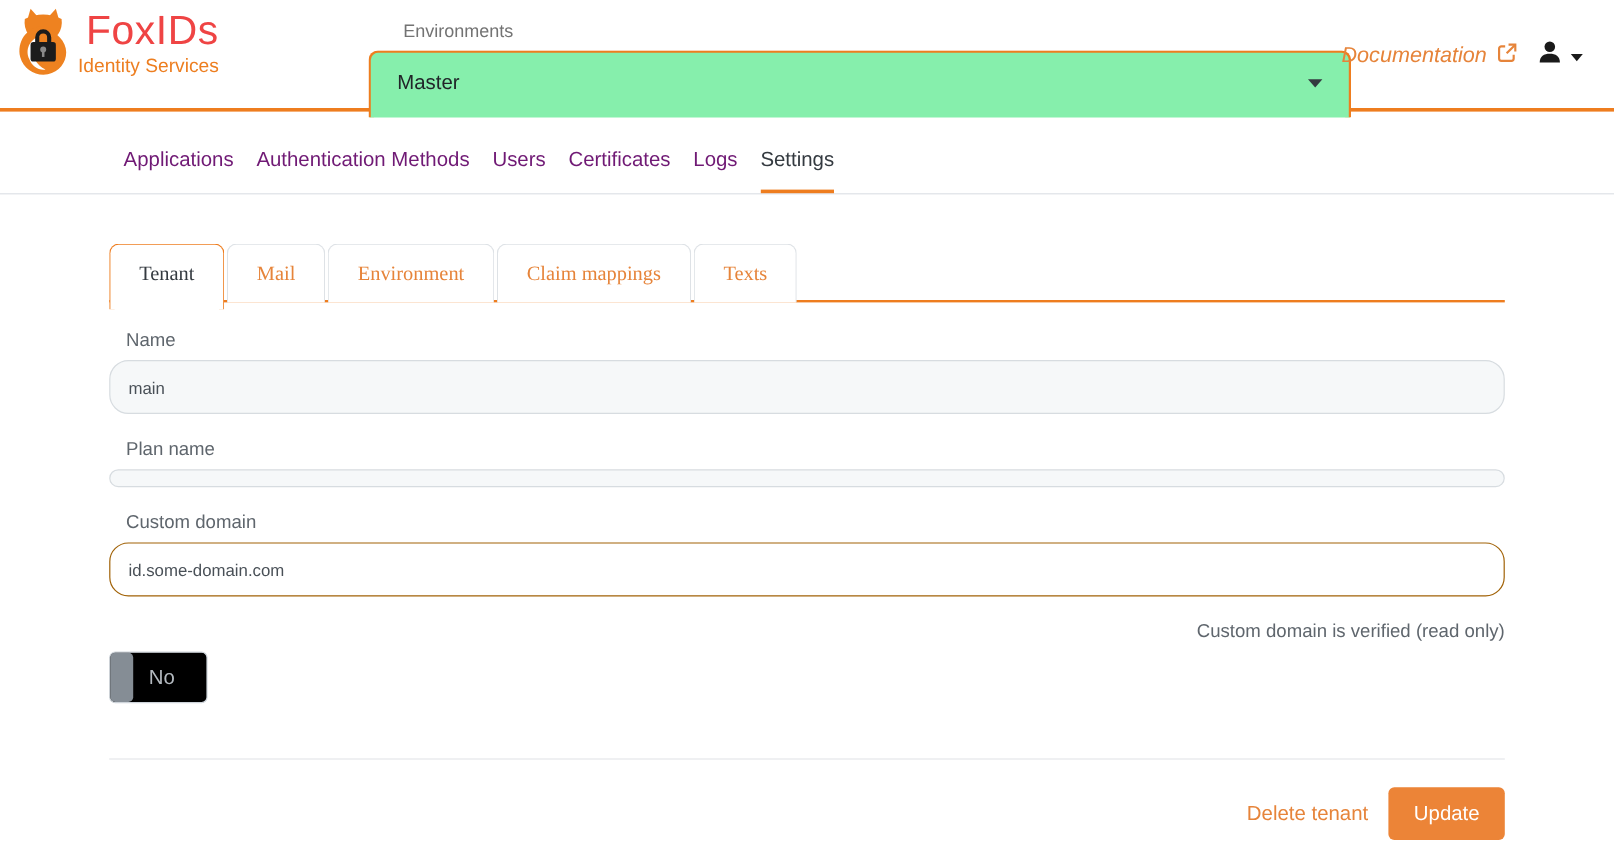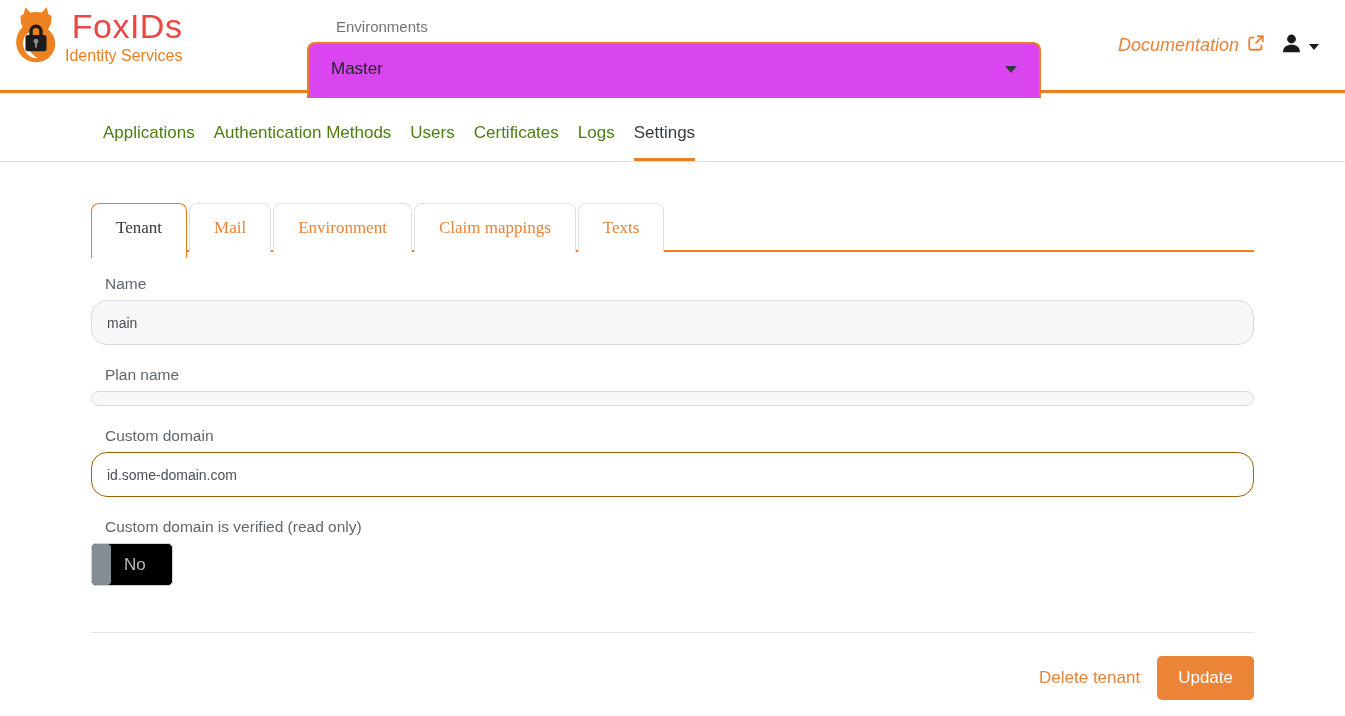--- a/index.html
+++ b/index.html
@@ -21,22 +21,22 @@
   .logo { position: absolute; left: 13px; top: 6px; display: flex; z-index: 2; }
   .logo-text { margin-left: 3px; }
   .logo-name { font-size: 34px; line-height: 40px; color: #ef4444; letter-spacing: 0.5px; text-align: right; }
   .logo-tagline { font-size: 16px; color: #ed7e20; margin: 1px 0 0 3px; }
 
   .env-label {
     position: absolute; left: 336px; top: 18px;
     font-size: 15px; color: #737373; z-index: 2;
   }
   .env-select {
-    position: absolute; left: 307px; top: 42px; width: 734px; height: 56px;
-    background: #d946ef; border: 2px solid #ee7d1f; border-bottom: none;
+    position: absolute; left: 307px; top: 42px; width: 819px; height: 56px;
+    background: #86efac; border: 2px solid #ee7d1f; border-bottom: none;
     border-radius: 8px 8px 0 0; z-index: 2;
     display: flex; align-items: center; padding: 0 22px 4px 22px;
     cursor: pointer;
   }
   .env-value { font-size: 17px; color: #212529; }
   .caret-down {
     width: 0; height: 0; margin-left: auto;
     border-left: 6px solid transparent; border-right: 6px solid transparent;
     border-top: 7px solid #343a40;
   }
@@ -53,21 +53,21 @@
   }
 
   
   .topnav {
     display: flex; gap: 19px;
     padding: 27px 0 0 103px;
     border-bottom: 1px solid #dee2e6;
     background: #fff;
   }
   .topnav a {
-    font-size: 17px; line-height: 25px; color: #4d7c0f;
+    font-size: 17px; line-height: 25px; color: #701a75;
     padding-bottom: 13px; border-bottom: 3px solid transparent;
     white-space: nowrap;
   }
   .topnav a.active { color: #343a40; border-bottom-color: #ee7d1f; }
 
   
   .main { margin: 41px 91px 0 91px; }
 
   .tabbar {
     display: flex; gap: 2px; height: 49px;
@@ -211,21 +211,21 @@
       <label class="form-label">Plan name</label>
       <div class="thin-input"></div>
     </div>
 
     <div class="form-group">
       <label class="form-label">Custom domain</label>
       <input class="text-input" type="text" value="id.some-domain.com" style="">
     </div>
 
     <div class="form-group">
-      <label class="form-label" style="margin-left:14px;">Custom domain is verified (read only)</label>
+      <label class="form-label" style="margin-left:14px;text-align:right;">Custom domain is verified (read only)</label>
       <div class="toggle">
         <span class="toggle-handle"></span>
         <span class="toggle-state">No</span>
       </div>
     </div>
 
   </div>
 
   <div class="divider"></div>
 

